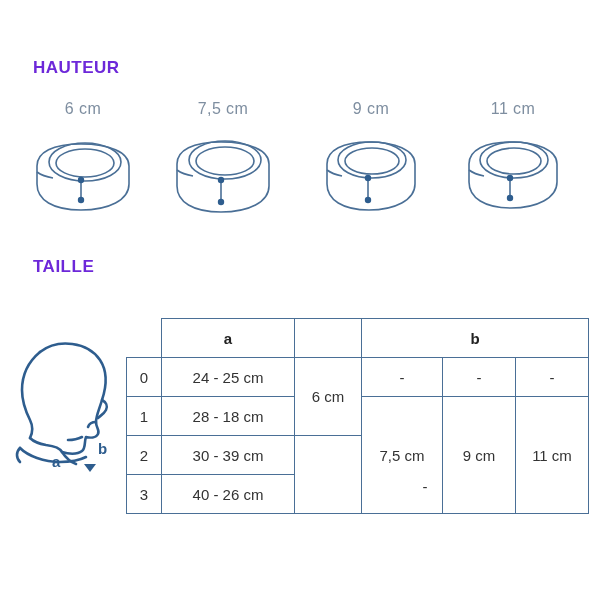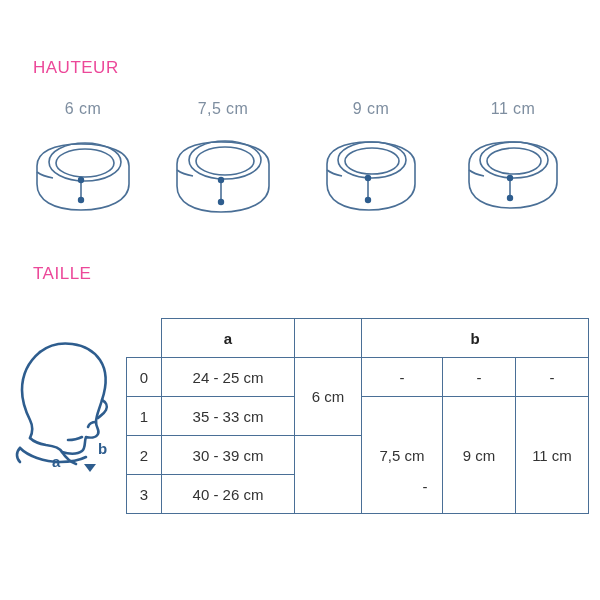--- a/index.html
+++ b/index.html
@@ -19,25 +19,25 @@
     position: relative;
     width: 600px;
     height: 600px;
   }
 
   
   .section-title {
     position: absolute;
     font-size: 17px;
     letter-spacing: 0.5px;
-    color: #ec4899;
-    font-weight: 400;
+    color: #6d28d9;
+    font-weight: 700;
   }
   #title-hauteur { left: 33px; top: 58px; }
-  #title-taille  { left: 33px; top: 264px; }
+  #title-taille  { left: 33px; top: 257px; }
 
   
   .collar-row {
     position: absolute;
     left: 0;
     top: 100px;
     width: 600px;
     height: 140px;
   }
   .collar-item {
@@ -195,21 +195,21 @@
     <tr>
       <td class="col-idx">0</td>
       <td class="col-a">24 - 25 cm</td>
       <td class="col-amid" rowspan="2">6 cm</td>
       <td class="col-b1">-</td>
       <td class="col-b2">-</td>
       <td class="col-b3">-</td>
     </tr>
     <tr>
       <td class="col-idx">1</td>
-      <td class="col-a">35 - 33 cm</td>
+      <td class="col-a">28 - 18 cm</td>
       <td class="col-b1" rowspan="3">7,5 cm</td>
       <td class="col-b2" rowspan="3">9 cm</td>
       <td class="col-b3" rowspan="3">11 cm</td>
     </tr>
     <tr>
       <td class="col-idx">2</td>
       <td class="col-a">30 - 39 cm</td>
       <td class="col-amid" rowspan="2"></td>
     </tr>
     <tr>

